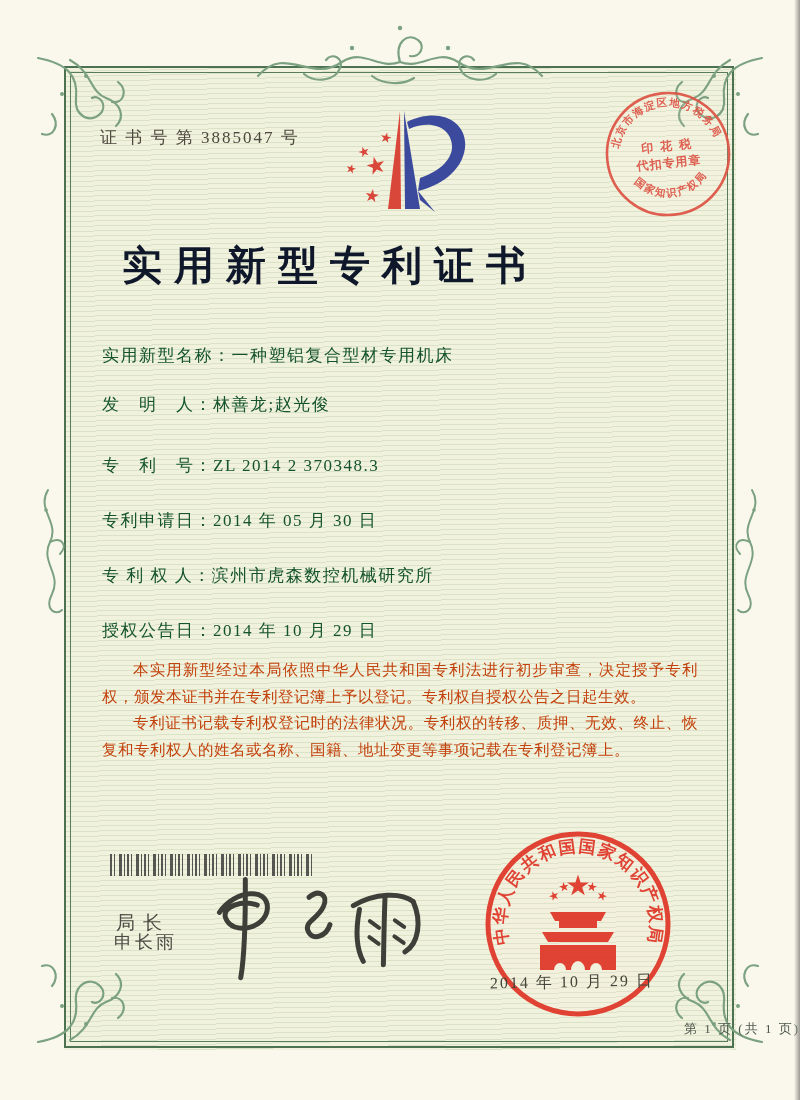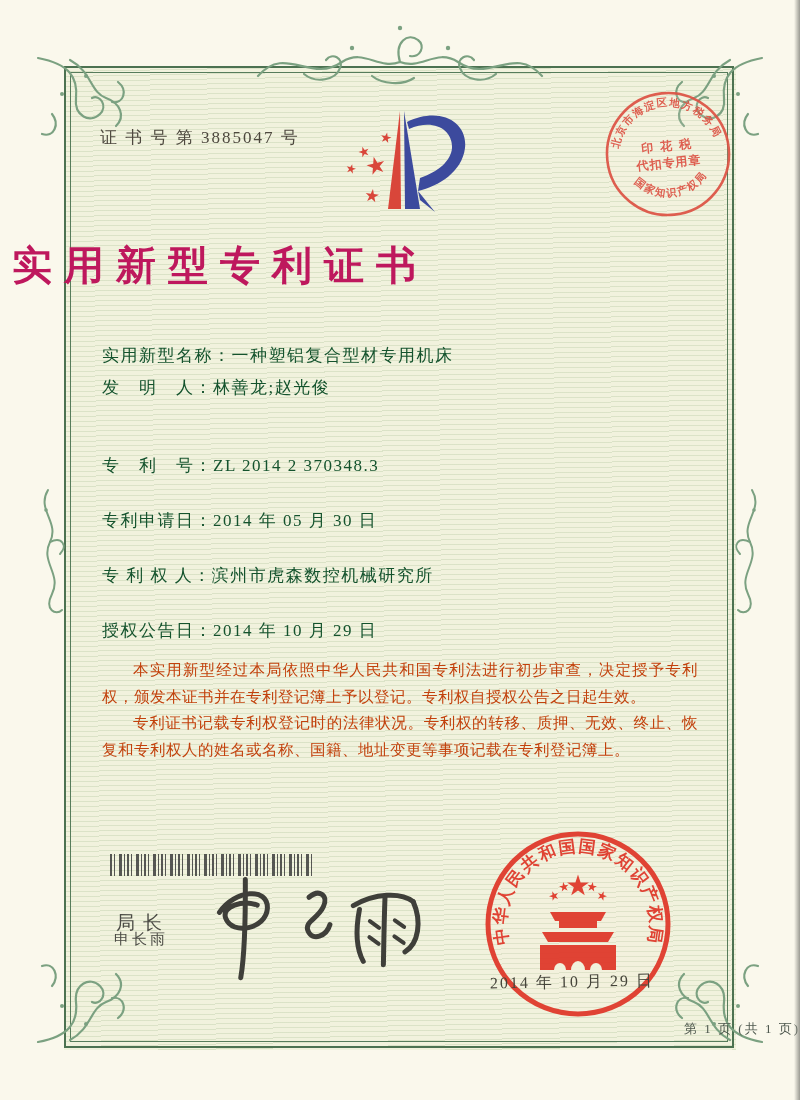--- a/index.html
+++ b/index.html
@@ -24,44 +24,44 @@
     position:absolute;left:70px;top:72px;width:658px;height:970px;
     border:1px solid #567c5b;box-sizing:border-box;
   }
   .orn{position:absolute;color:#7ba181;}
   .cert-no{
     position:absolute;left:100px;top:126px;
     font-size:17px;letter-spacing:2px;color:#4d483e;
   }
   .logo{position:absolute;left:338px;top:108px;width:132px;height:110px;}
   .title{
-    position:absolute;left:0;top:238px;width:648px;text-align:left;
+    position:absolute;left:0;top:238px;width:648px;text-align:center;
     font-size:40px;font-weight:600;letter-spacing:12px;text-indent:12px;
-    color:#be185d;
+    color:#0f172a;
   }
   .field{
     position:absolute;left:102px;font-size:17px;letter-spacing:1.5px;
     color:#14532d;white-space:nowrap;
   }
-  .f1{top:344px}.f2{top:376px}.f3{top:454px}.f4{top:509px}.f5{top:564px}.f6{top:619px}
+  .f1{top:344px}.f2{top:393px}.f3{top:454px}.f4{top:509px}.f5{top:564px}.f6{top:619px}
   .paras{position:absolute;left:102px;top:657px;width:596px;}
   .paras p{
     margin:0;text-indent:2em;font-size:15.5px;line-height:26.5px;
     text-align:justify;color:#c2410c;letter-spacing:0.5px;
   }
   .barcode{
     position:absolute;left:110px;top:854px;width:202px;height:22px;opacity:.85;
     background-image:repeating-linear-gradient(90deg,
       #3b3b3b 0px,#3b3b3b 2px,rgba(0,0,0,0) 2px,rgba(0,0,0,0) 4px,
       #3b3b3b 4px,#3b3b3b 5px,rgba(0,0,0,0) 5px,rgba(0,0,0,0) 9px,
       #3b3b3b 9px,#3b3b3b 12px,rgba(0,0,0,0) 12px,rgba(0,0,0,0) 14px,
       #3b3b3b 14px,#3b3b3b 15px,rgba(0,0,0,0) 15px,rgba(0,0,0,0) 17px);
   }
   .sig-title{position:absolute;left:116px;top:894px;font-size:19px;letter-spacing:8px;color:#4b4b45;font-weight:500;margin-top:16px;}
-  .sig-name{position:absolute;left:114px;top:930px;font-size:15px;letter-spacing:3px;color:#4b4b45;font-weight:500;}
+  .sig-name{position:absolute;left:114px;top:930px;font-size:18px;letter-spacing:3px;color:#4b4b45;font-weight:500;}
   .autograph{position:absolute;left:192px;top:870px;width:250px;height:112px;transform:rotate(-2deg);}
   .tax-stamp{position:absolute;left:600px;top:86px;width:136px;height:136px;transform:rotate(-6deg);opacity:.92;}
   .office-seal{position:absolute;left:480px;top:826px;width:196px;height:196px;opacity:.95;}
   .seal-date{
     position:absolute;left:490px;top:972px;font-size:16px;letter-spacing:2px;
     color:#45443a;transform:rotate(-1deg);
   }
   .footer{
     position:absolute;left:0;top:1020px;width:800px;text-align:right;
     font-size:13px;letter-spacing:2px;color:#4e584e;

